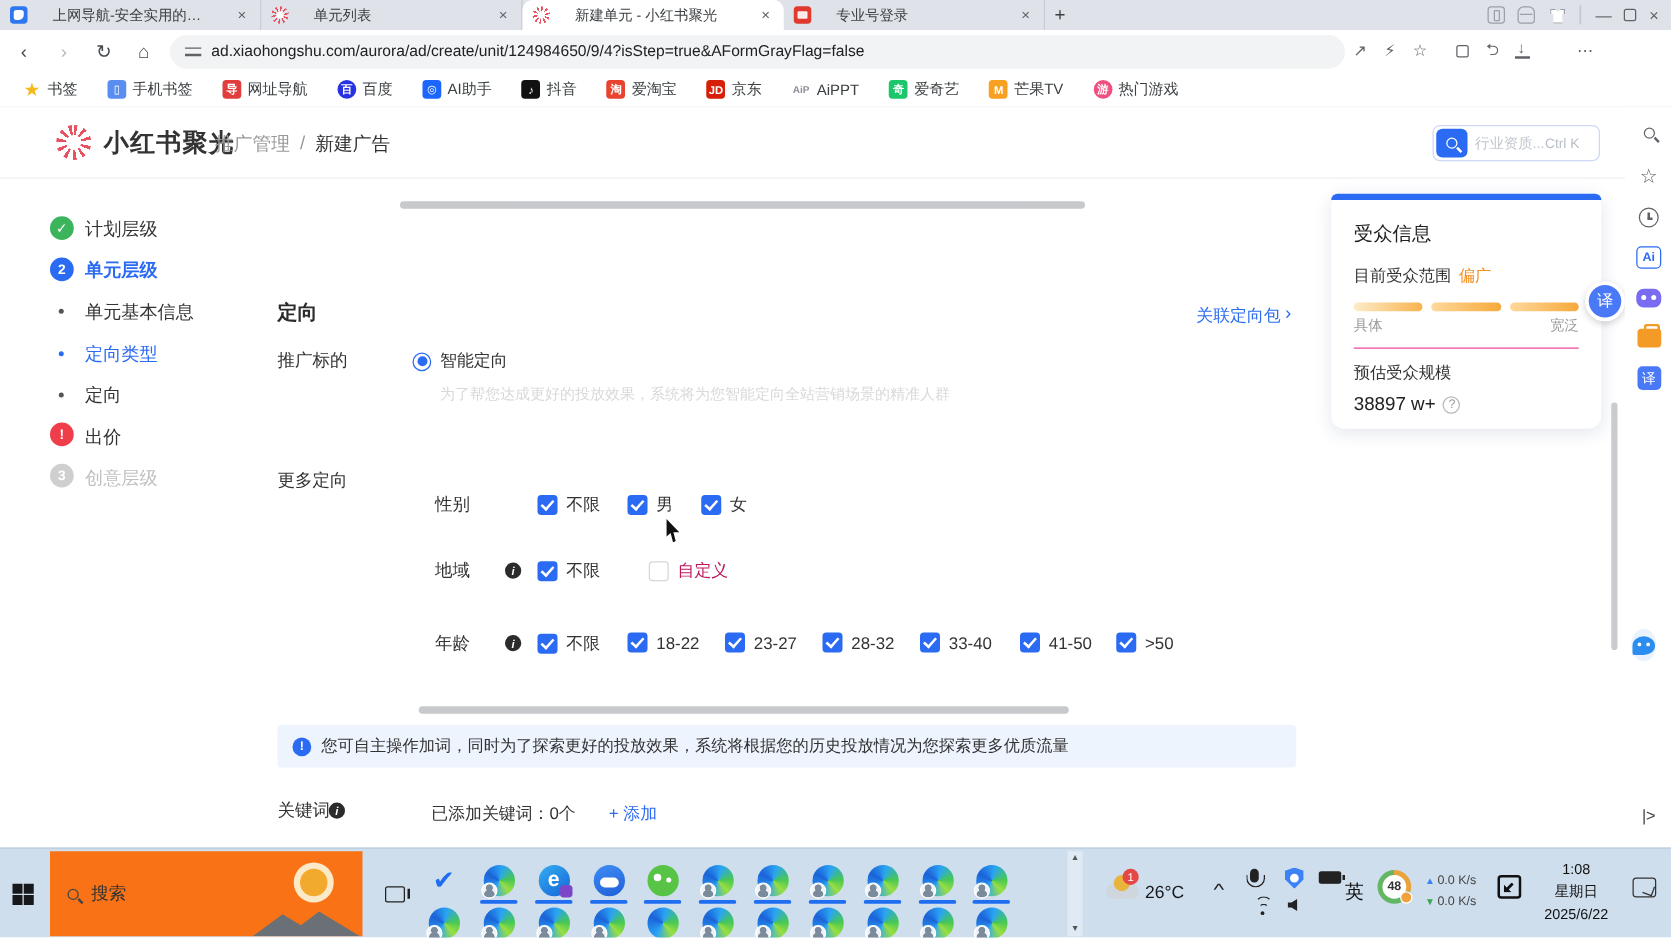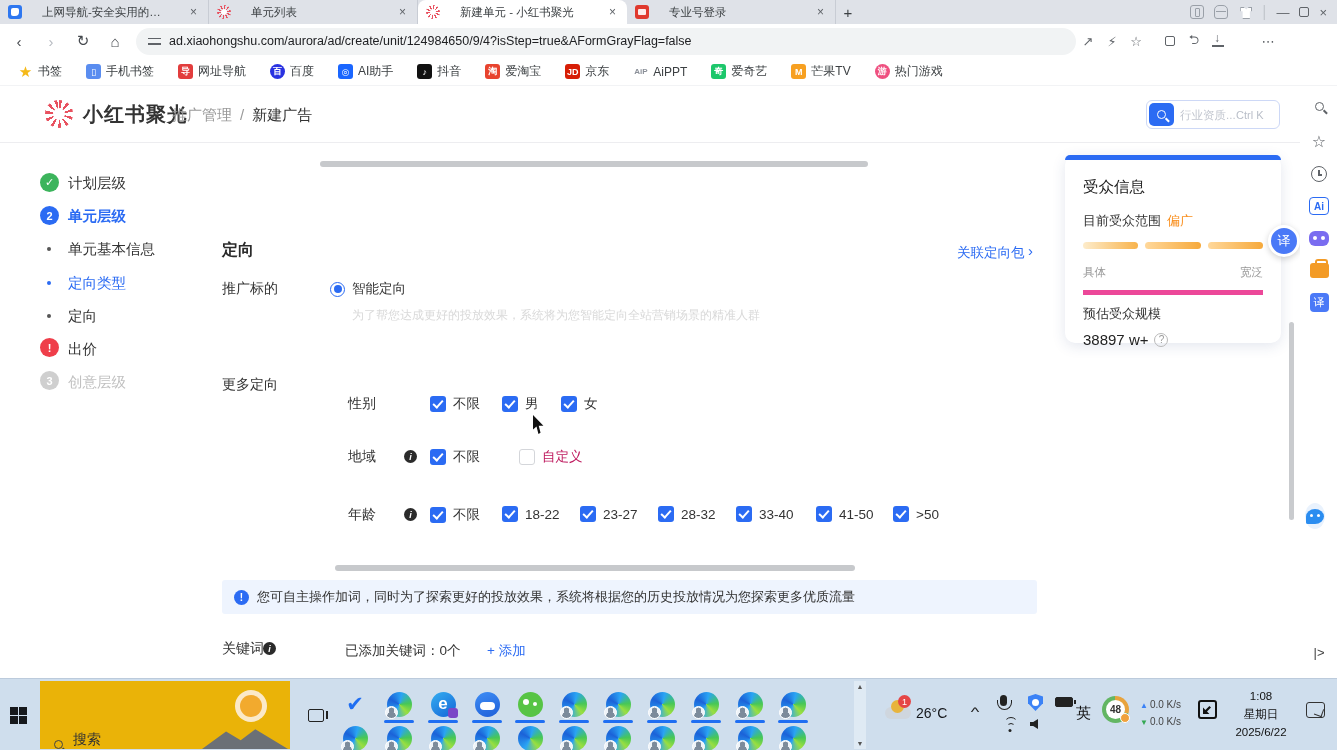--- a/index.html
+++ b/index.html
@@ -87,21 +87,21 @@
   
   .aud{position:absolute;left:1065px;top:12px;width:216px;height:188px;background:#fff;border-radius:10px;box-shadow:0 3px 14px rgba(40,60,120,.13)}
   .aud::before{content:"";position:absolute;left:0;right:0;top:0;height:5px;border-radius:10px 10px 0 0;background:#2b6bf3}
   .audin{padding:22px 18px 0 18px}
   .audttl{font-size:15.5px;font-weight:normal;color:#222}
   .audrange{margin-top:14px;font-size:13px;color:#333}
   .audrange b{color:#f98f1e;font-weight:normal;margin-left:6px}
   .bars{margin-top:12px;display:flex;gap:7px}
   .bars i{flex:1;height:7px;border-radius:4px;background:linear-gradient(90deg,#ffd89b,#f6a93b)}
   .bars i:first-child{background:linear-gradient(90deg,#fdeccb,#f8b34c)}
-  .scalelbl{margin-top:16px;display:flex;justify-content:space-between;font-size:11.5px;color:#9a9a9a;border-bottom:5px solid #ec4899;padding-bottom:10px}
+  .scalelbl{margin-top:4px;display:flex;justify-content:space-between;font-size:11.5px;color:#9a9a9a;border-bottom:1px solid #ec4899;padding-bottom:10px}
   .est{margin-top:10px;font-size:13px;color:#333}
   .estv{margin-top:8px;font-size:15px;color:#222;display:flex;align-items:center;gap:6px}
   .qm{width:14px;height:14px;border-radius:50%;border:1px solid #b9b9b9;color:#9a9a9a;font-size:10px;display:inline-flex;align-items:center;justify-content:center}
   .trbubble{position:absolute;left:1268px;top:82px;width:32px;height:32px;background:#4a79f7;border-radius:50%;border:3px solid #fff;box-shadow:0 2px 6px rgba(0,0,0,.18);color:#fff;font-size:13px;display:flex;align-items:center;justify-content:center}
   .vscroll{position:absolute;left:1289px;top:179px;width:5px;height:198px;border-radius:3px;background:#c9cbce}
   
   .cursor{position:absolute;width:13px;height:19px;background:#111;clip-path:polygon(0 0,0 76%,27% 60%,42% 100%,58% 94%,44% 57%,80% 57%);filter:drop-shadow(0 0 1px #fff)}
   
   .rail{position:absolute;right:0;top:86px;width:37px;height:592px;background:#fff}
   .ric{position:absolute;left:9px;width:20px;height:20px;display:flex;align-items:center;justify-content:center;color:#5f6368;cursor:pointer}
@@ -115,21 +115,21 @@
   .bxic{width:19px;height:15px;background:#f39b26;border-radius:3px;position:relative}
   .bxic::after{content:"";position:absolute;left:5px;top:-4px;width:9px;height:5px;border:2px solid #f39b26;border-bottom:none;border-radius:3px 3px 0 0}
   .tric{width:19px;height:19px;background:#4a79f7;border-radius:4px;color:#fff;font-size:11px;display:flex;align-items:center;justify-content:center}
   .chatic{width:26px;height:26px;border-radius:50%;background:#e9f2fd;display:flex;align-items:center;justify-content:center}
   .chatic i{width:18px;height:15px;background:#2b8df0;border-radius:50% 50% 50% 10%;position:relative}
   .chatic i::after{content:"";position:absolute;left:4px;top:5px;width:3px;height:3px;background:#fff;border-radius:50%;box-shadow:7px 0 0 #fff}
   
   .taskbar{position:relative;width:100%;height:72px;background:#cfdeed;border-top:1px solid #bccbdc}
   .winlogo{position:absolute;left:10px;top:28px;width:17px;height:17px;display:grid;grid-template-columns:8px 8px;grid-template-rows:8px 8px;gap:1px;cursor:pointer}
   .winlogo i{background:#16181c}
-  .tsearch{position:absolute;left:40px;top:2px;width:250px;height:68px;background:#eab308;display:flex;align-items:flex-end;padding-left:14px;gap:10px;overflow:hidden;cursor:pointer}
+  .tsearch{position:absolute;left:40px;top:2px;width:250px;height:68px;background:#f97316;display:flex;align-items:center;padding-left:14px;gap:10px;overflow:hidden;cursor:pointer}
   .tsearch .mag{border-color:#444}
   .tsearch .mag::after{background:#444}
   .tsearch span{font-size:14px;color:#333}
   .wart{position:absolute;right:0;bottom:0;width:90px;height:60px}
   .wsun{position:absolute;right:28px;top:6px;width:22px;height:22px;border-radius:50%;background:#f2aa2e;box-shadow:0 0 0 5px #fbe9c8}
   .wmtn{position:absolute;right:2px;bottom:0;width:86px;height:22px;background:#6b7076;clip-path:polygon(0 100%,28% 20%,45% 60%,62% 10%,100% 100%)}
   .tview{position:absolute;left:308px;top:30px;width:16px;height:13px;border:1.6px solid #222;border-radius:2px}
   .tview::after{content:"";position:absolute;right:-5px;top:1px;width:2px;height:8px;background:#222}
   .slot{position:absolute;width:32px;height:30px;display:flex;align-items:center;justify-content:center;cursor:pointer}
   .slot.active::after{content:"";position:absolute;left:1px;right:1px;bottom:-4px;height:3px;border-radius:2px;background:#1f6ef2}

